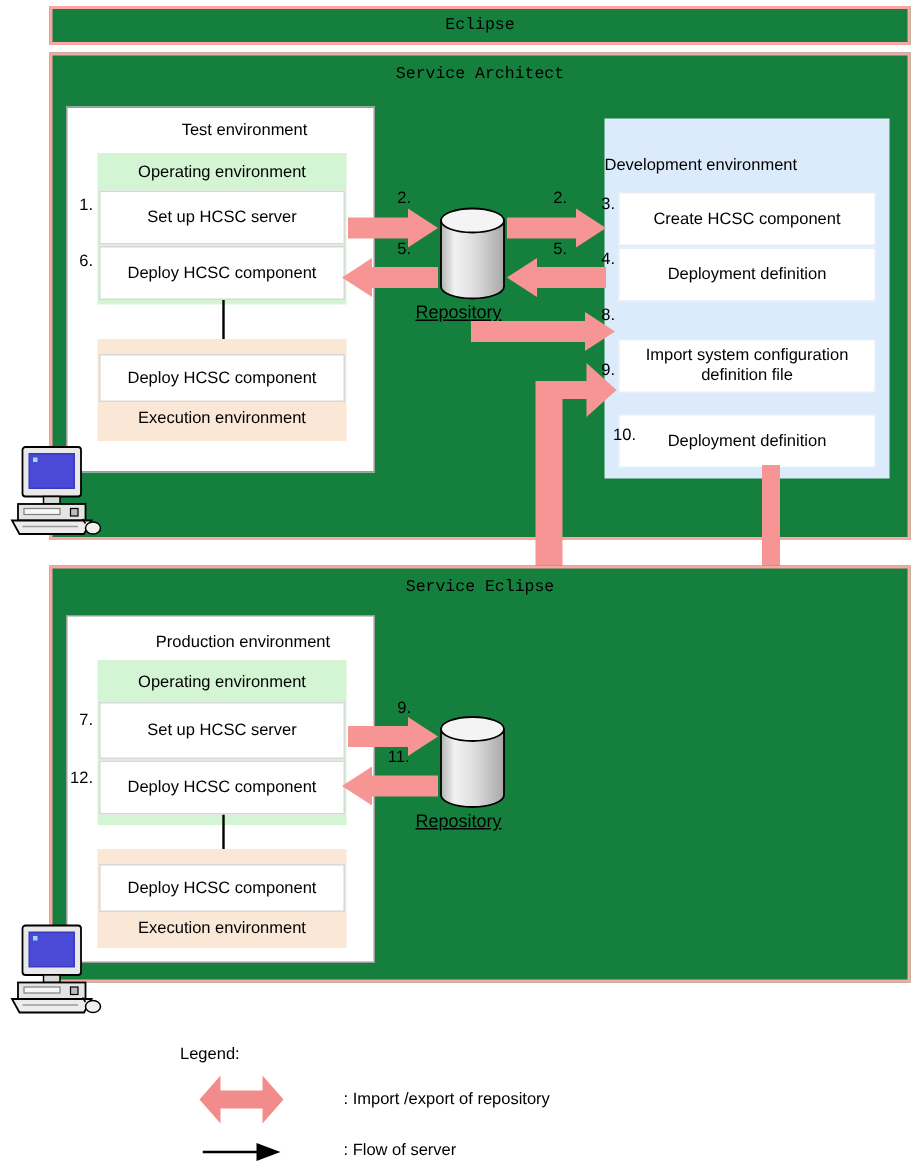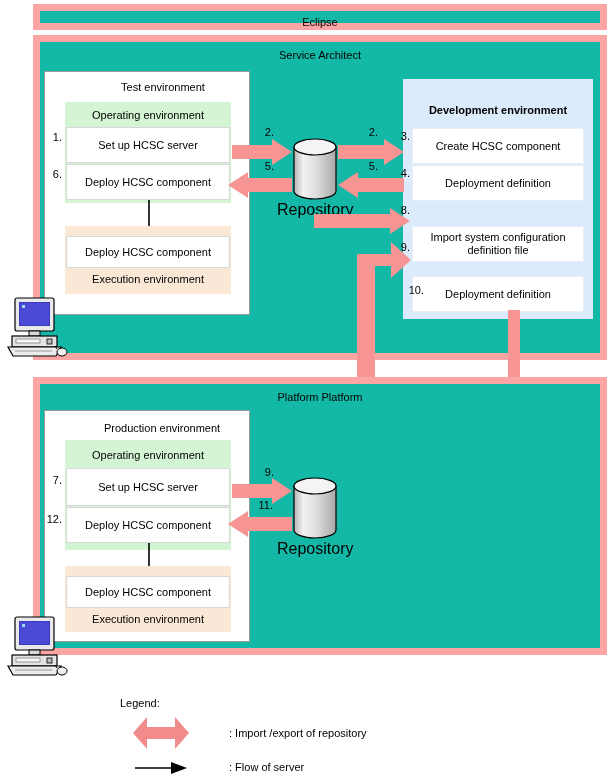--- a/index.html
+++ b/index.html
@@ -8,22 +8,23 @@
     width:613px;height:781px;
     background:#ffffff;
     font-family:"Liberation Sans","DejaVu Sans",sans-serif;
     color:#000;
     overflow:hidden;
   }
   .abs{position:absolute;box-sizing:border-box;}
 
   
   .blueframe{
-    border:7px solid #fca5a5;
-    background:#14b8a6;
+    border:2px solid #fca5a5;
+    background:#15803d;
+    font-family:Liberation Mono, monospace;
   }
   .frame-title{
     position:absolute;
     left:0;right:0;
     text-align:center;
     font-size:11px;
     color:#000;
     white-space:nowrap;
   }
 
@@ -60,21 +61,21 @@
     color:#000;
     white-space:nowrap;
     text-align:right;
   }
   .pinksvg{position:absolute;overflow:visible;}
 
   
   .cyl{position:absolute;}
   .cyl-label{
     position:absolute;left:0;right:0;text-align:left;
-    font-size:16px;white-space:nowrap;
+    font-size:12px;white-space:nowrap;text-decoration:underline;
   }
 
   
   .pc{position:absolute;}
 
   
   .legend-title{position:absolute;font-size:11px;}
   .legend-text{position:absolute;font-size:11px;white-space:nowrap;margin-left:33px;}
 </style>
 </head>
@@ -112,21 +113,21 @@
     <polygon points="4,30 16,30 10,44" fill="#000"></polygon>
   </svg>
 
   <div class="abs band-peach" style="left:65px;top:226px;width:166px;height:68px;"></div>
   <div class="abs taskbox" style="left:66px;top:236px;width:164px;height:32px;">
     <span>Deploy HCSC component</span>
   </div>
   <div class="abs" style="left:65px;top:273px;width:166px;text-align:center;font-size:11px;">Execution environment</div>
 
   <div class="abs band-blue" style="left:403px;top:79px;width:190px;height:240px;"></div>
-  <div class="abs" style="left:403px;top:104px;width:190px;text-align:center;font-size:11px;font-weight:bold;">Development environment</div>
+  <div class="abs" style="left:403px;top:104px;width:190px;text-align:left;font-size:11px;">Development environment</div>
 
   <div class="abs taskbox noborder" style="left:412px;top:128px;width:172px;height:36px;">
     <span>Create HCSC component</span>
   </div>
   <div class="stepnum" style="left:394px;top:130px;width:16px;">3.</div>
 
   <div class="abs taskbox noborder" style="left:412px;top:165px;width:172px;height:36px;">
     <span>Deployment definition</span>
   </div>
   <div class="stepnum" style="left:394px;top:167px;width:16px;">4.</div>
@@ -188,21 +189,21 @@
   </svg>
 
   <svg class="pinksvg" style="left:330px;top:310px;width:190px;height:215px;" viewBox="0 0 190 215">
     <path d="M178,0 L178,198 L26,198 L26,186 L0,206 L26,215 L26,215 L26,215 Z" fill="none"></path>
     <path d="M166,0 L190,0 L190,210 L26,210 L26,215 L26,215 Z" fill="none"></path>
     <path d="M166,0 L190,0 L190,196 L26,196 L26,186 L0,205 L26,215 L26,208 L178,208 L178,0 Z" fill="#F79494"></path>
   </svg>
   <div class="stepnum" style="left:365px;top:500px;width:20px;">11.</div>
 
   <div class="abs blueframe" style="left:33px;top:377px;width:574px;height:278px;">
-    <div class="frame-title" style="top:7px;">Platform Platform</div>
+    <div class="frame-title" style="top:7px;">Service Eclipse</div>
   </div>
 
   <div class="abs greyframe" style="left:44px;top:410px;width:206px;height:232px;"></div>
   <div class="abs" style="left:44px;top:422px;width:236px;text-align:center;font-size:11px;">Production environment</div>
 
   <div class="abs band-green" style="left:65px;top:440px;width:166px;height:110px;"></div>
   <div class="abs" style="left:65px;top:449px;width:166px;text-align:center;font-size:11px;">Operating environment</div>
 
   <div class="abs taskbox" style="left:66px;top:468px;width:164px;height:38px;">
     <span>Set up HCSC server</span>

